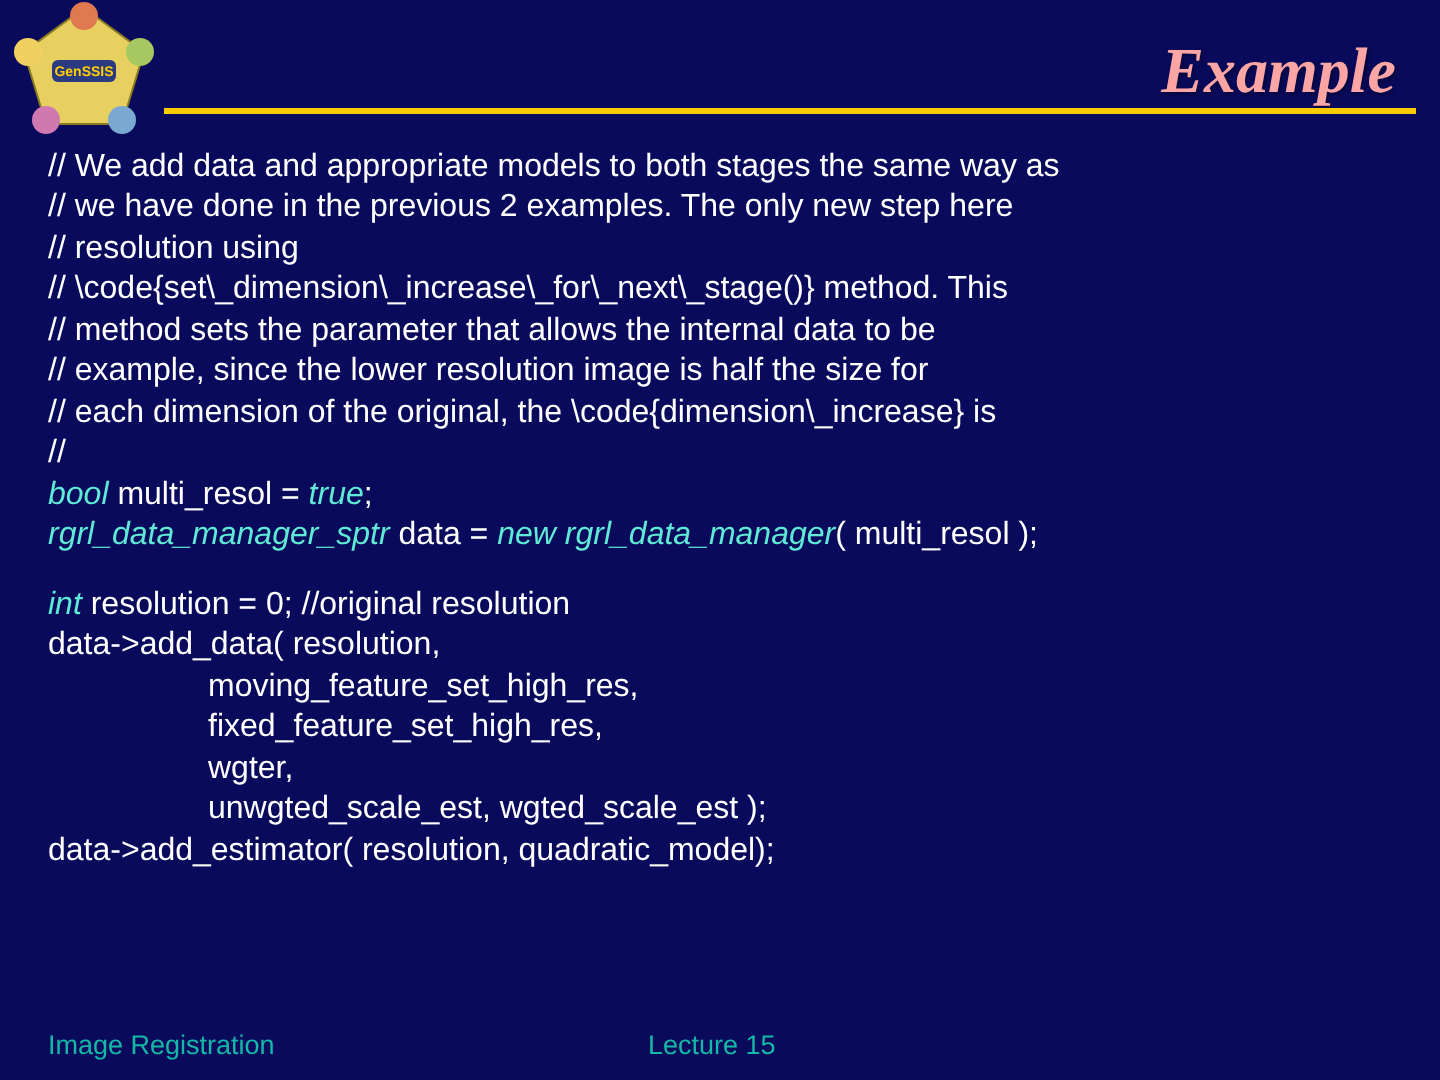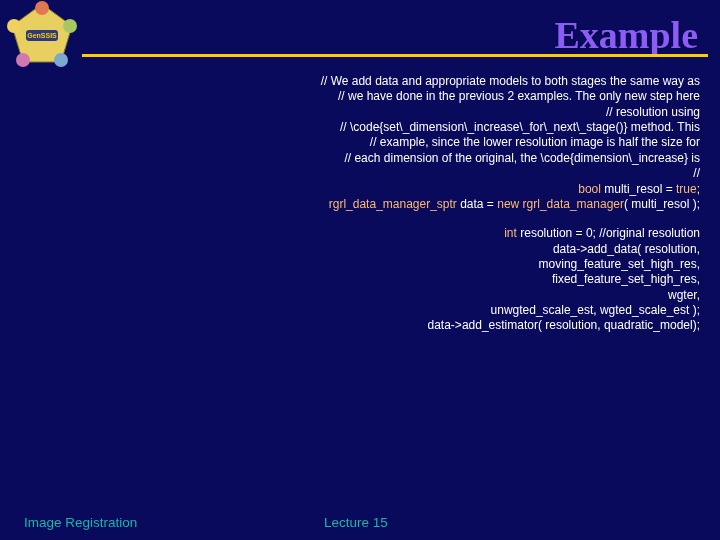--- a/index.html
+++ b/index.html
@@ -23,46 +23,46 @@
     top: 8px;
     left: 0;
     right: 0;
     height: 54px;
     display: flex;
     align-items: center;
     justify-content: flex-end;
     padding-right: 22px;
   }
   .title {
-    color: #8b5cf6;
-    font-size: 38px;
+    color: #fca5a5;
+    font-size: 32px;
     font-weight: bold;
+    font-style: italic;
     font-family: "Times New Roman", Times, serif;
     text-shadow: 1px 1px 2px rgba(0,0,0,0.4);
   }
   .title-underline {
     position: absolute;
     top: 54px;
     left: 82px;
     right: 12px;
     height: 3px;
     background: #ffcc00;
   }
   .content {
     position: absolute;
     top: 74px;
     left: 24px;
     right: 20px;
     color: #ffffff;
-    font-size: 12px;
+    font-size: 16px;
     line-height: 1.28;
-    text-align: right;
   }
   .comment { color: #ffffff; }
-  .type { color: #fdba74; }
+  .type { color: #5eead4; font-style: italic; }
   .indent1 { padding-left: 80px; }
   .blank { height: 14px; }
   .footer {
     position: absolute;
     bottom: 10px;
     left: 24px;
     right: 24px;
     display: flex;
     color: #14b8a6;
     font-size: 13.5px;
@@ -89,20 +89,21 @@
 <div class="title-bar">
   <div class="title">Example</div>
 </div>
 <div class="title-underline"></div>
 
 <div class="content">
   <div class="comment">// We add data and appropriate models to both stages the same way as</div>
   <div class="comment">// we have done in the previous 2 examples. The only new step here</div>
   <div class="comment">// resolution using</div>
   <div class="comment">// \code{set\_dimension\_increase\_for\_next\_stage()} method. This</div>
+  <div class="comment">// method sets the parameter that allows the internal data to be</div>
   <div class="comment">// example, since the lower resolution image is half the size for</div>
   <div class="comment">// each dimension of the original, the \code{dimension\_increase} is</div>
   <div class="comment">//</div>
   <div><span class="type">bool</span><span> multi_resol = </span><span class="type">true</span><span>;</span></div>
   <div><span class="type">rgrl_data_manager_sptr</span><span> data = </span><span class="type">new</span><span> </span><span class="type">rgrl_data_manager</span><span>( multi_resol );</span></div>
   <div class="blank"></div>
   <div><span class="type">int</span><span> resolution = 0;               //original resolution</span></div>
   <div>data-&gt;add_data( resolution,</div>
   <div class="indent1">moving_feature_set_high_res,</div>
   <div class="indent1">fixed_feature_set_high_res,</div>

